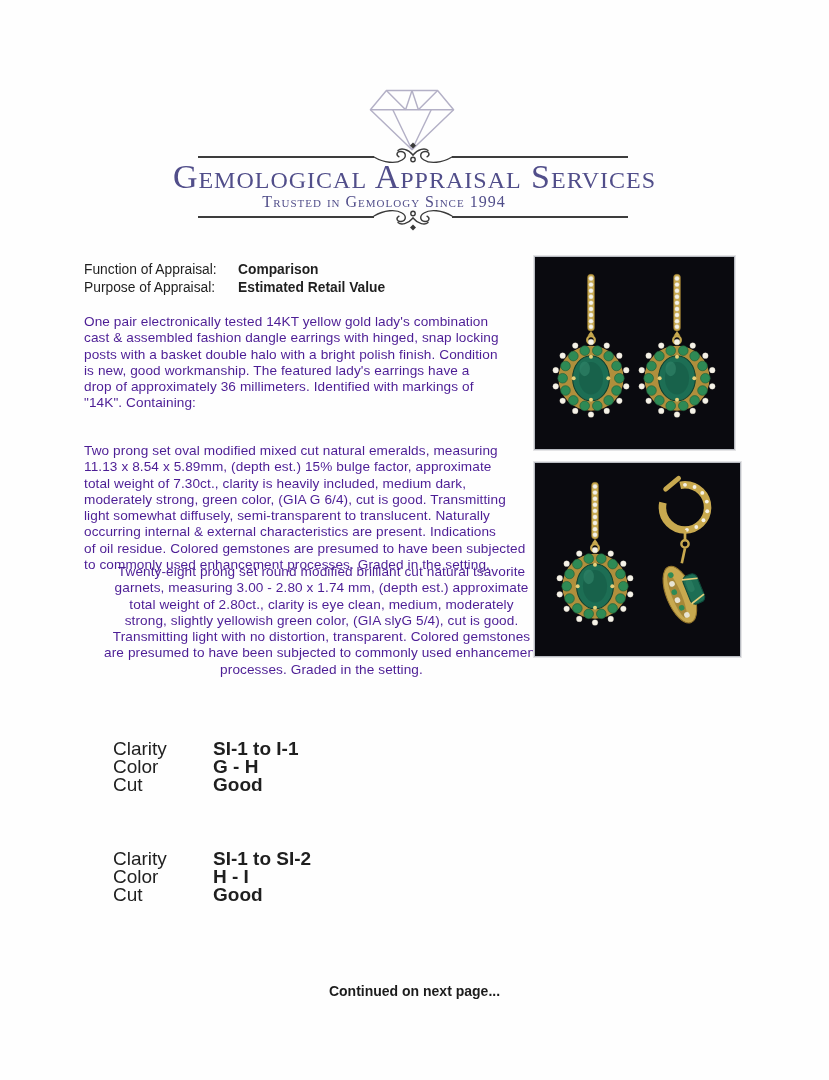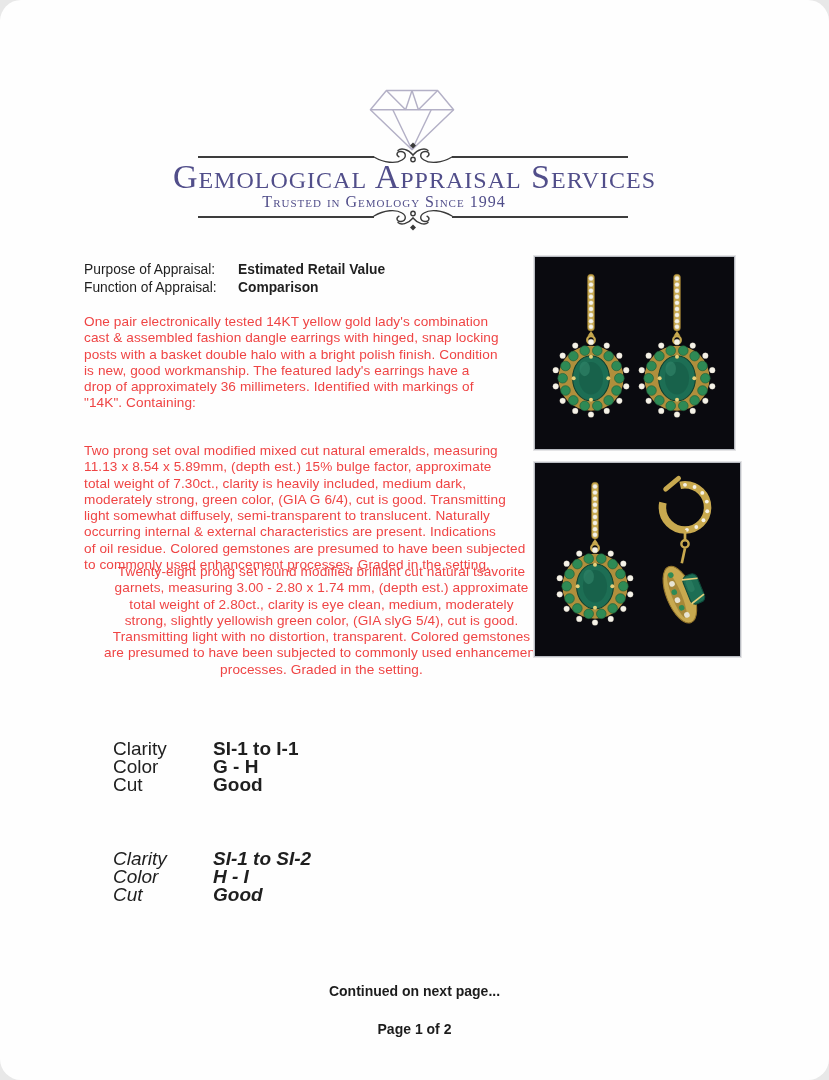--- a/index.html
+++ b/index.html
@@ -4,21 +4,20 @@
 <style>
   html,body{margin:0;padding:0;background:#e8e8e8;}
   .page{
     position:relative;
     width:829px;height:1080px;
     background:#fefefe;
     margin:0 auto;
     font-family:"Liberation Sans", sans-serif;
     color:#1f1f1f;
     overflow:hidden;
-    border-radius:21px;
   }
 
   
   .logo-svg{position:absolute;left:364px;top:84px;width:96px;height:69px;}
   .rule{position:absolute;height:2px;background:#3d3d3d;}
   .flourish{position:absolute;left:372px;width:82px;height:26px;}
   .brand-title{
     position:absolute;left:0;top:158px;width:829px;text-align:center;
     font-family:"Liberation Serif", serif;font-variant:small-caps;
     font-size:34px;letter-spacing:1px;color:#514e8a;font-weight:500;
@@ -29,21 +28,21 @@
     font-size:16px;letter-spacing:1px;color:#514e8a;
   }
 
   
   .kv{position:absolute;left:84px;top:261px;font-size:13.8px;line-height:18px;}
   .kv .label{display:inline-block;width:154px;}
   .kv .value{font-weight:bold;}
   .para{
     position:absolute;left:84px;
     font-size:13.6px;line-height:16.3px;letter-spacing:0.1px;
-    white-space:pre-line;color:#ef4444;width:720px;
+    white-space:pre-line;color:#4c1d95;width:720px;
   }
   .gtable{position:absolute;left:113px;font-size:19px;line-height:18px;}
   .gtable .label{display:inline-block;width:100px;}
   .gtable .value{font-weight:bold;}
 
   
   .photo{
     position:absolute;background:#0a0a0f;border:1px solid #b9bcc2;
     box-shadow:0 0 0 1px #e4e4e6;
   }
@@ -190,24 +189,24 @@
   <div class="brand-tagline">Trusted in Gemology Since 1994</div>
 
   <div class="rule" style="left:198px;top:216px;width:176px;"></div>
   <svg class="flourish" style="top:208px;" viewBox="0 0 82 26">
       <use href="#flourish-art"></use>
     </svg>
   <div class="rule" style="left:452px;top:216px;width:176px;"></div>
 
   <div class="kv">
     <div>
-      <span class="label">Purpose of Appraisal:</span><span class="value">Estimated Retail Value</span>
+      <span class="label">Function of Appraisal:</span><span class="value">Comparison</span>
     </div>
     <div>
-      <span class="label">Function of Appraisal:</span><span class="value">Comparison</span>
+      <span class="label">Purpose of Appraisal:</span><span class="value">Estimated Retail Value</span>
     </div>
   </div>
 
   <div class="para" style="top:314px;width:470px;">One pair electronically tested 14KT yellow gold lady's combination
 cast &amp; assembled fashion dangle earrings with hinged, snap locking
 posts with a basket double halo with a bright polish finish. Condition
 is new, good workmanship. The featured lady's earrings have a
 drop of approximately 36 millimeters. Identified with markings of
 "14K".  Containing:</div>
 
@@ -229,21 +228,21 @@
 processes. Graded in the setting.</div>
 
 
   <div class="gtable" style="top:740px;">
     <div><span class="label">Clarity</span><span class="value">SI-1 to I-1</span></div>
     <div><span class="label">Color</span><span class="value">G - H</span></div>
     <div><span class="label">Cut</span><span class="value">Good</span></div>
   </div>
 
 
-  <div class="gtable" style="top:850px;font-style:italic;">
+  <div class="gtable" style="top:850px;">
     <div><span class="label">Clarity</span><span class="value">SI-1 to SI-2</span></div>
     <div><span class="label">Color</span><span class="value">H - I</span></div>
     <div><span class="label">Cut</span><span class="value">Good</span></div>
   </div>
 
   <div class="photo" style="left:534px;top:256px;width:199px;height:192px;">
     <svg style="left:14px;top:10px;" width="84" height="170" viewBox="0 0 80 160">
         <use href="#earring-front"></use>
       </svg>
     <svg style="left:100px;top:10px;" width="84" height="170" viewBox="0 0 80 160">
@@ -254,15 +253,14 @@
   <div class="photo" style="left:534px;top:462px;width:205px;height:193px;">
     <svg style="left:18px;top:12px;" width="84" height="170" viewBox="0 0 80 160">
         <use href="#earring-front"></use>
       </svg>
     <svg style="left:106px;top:10px;" width="88" height="172" viewBox="0 0 80 160">
         <use href="#earring-side"></use>
       </svg>
   </div>
 
   <div class="footer-line" style="top:983px;">Continued on next page...</div>
-  <div class="footer-line" style="top:1021px;">Page 1 of 2</div>
 
 </div>
 
 </body></html>

